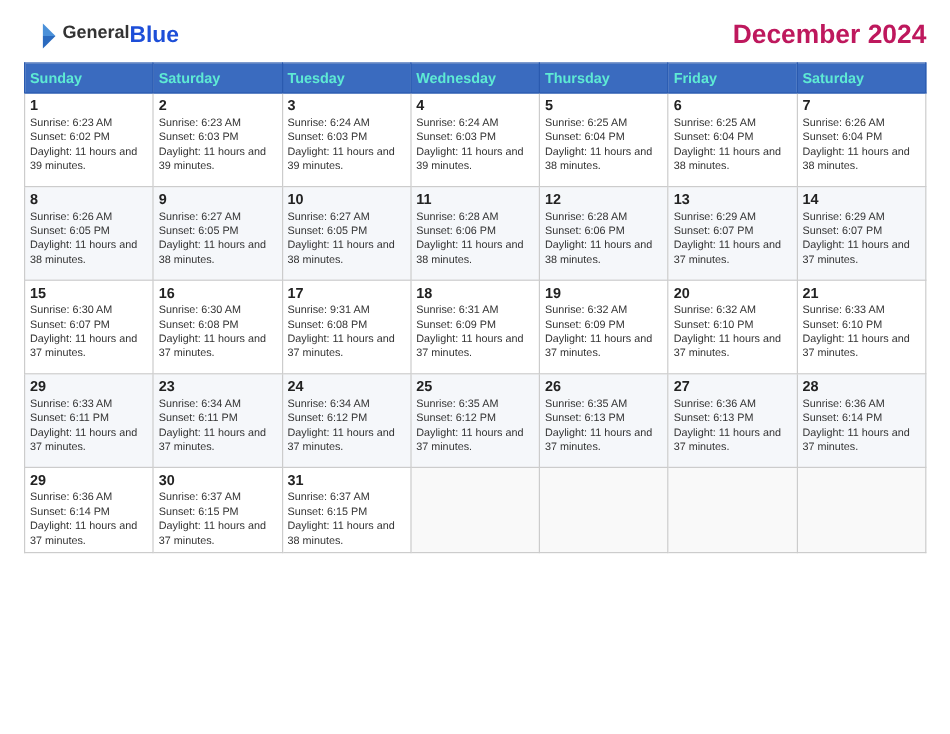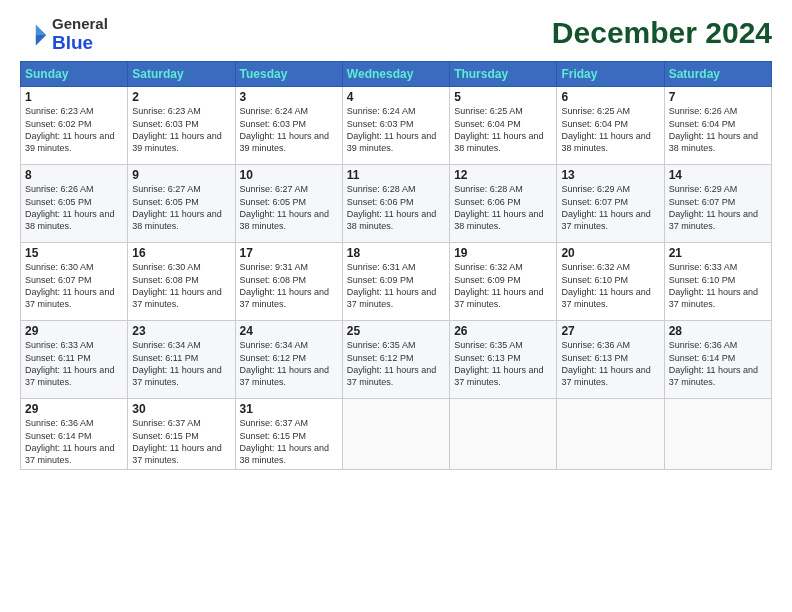--- a/index.html
+++ b/index.html
@@ -22,44 +22,44 @@
       align-items: flex-start;
       margin-bottom: 8px;
     }
     .logo {
       display: flex;
       align-items: center;
       gap: 4px;
     }
     .logo-text {
       display: flex;
-      flex-direction: column;
+      flex-direction: row;
       line-height: 1.1;
     }
     .logo-general {
       font-size: 15px;
       font-weight: bold;
       color: #333;
     }
     .logo-blue {
       font-size: 19px;
       font-weight: bold;
       color: #1d4ed8;
     }
     .logo-icon {
       width: 28px;
       height: 28px;
     }
     .title-block {
       text-align: right;
     }
     .cal-title {
-      font-size: 30px;
-      font-weight: bold;
-      color: #14532d;
+      font-size: 22px;
+      font-weight: bold;
+      color: #be185d;
     }
     .cal-subtitle {
       font-size: 14px;
       color: #555;
     }
     .calendar {
       width: 100%;
       border-collapse: collapse;
       table-layout: fixed;
     }

